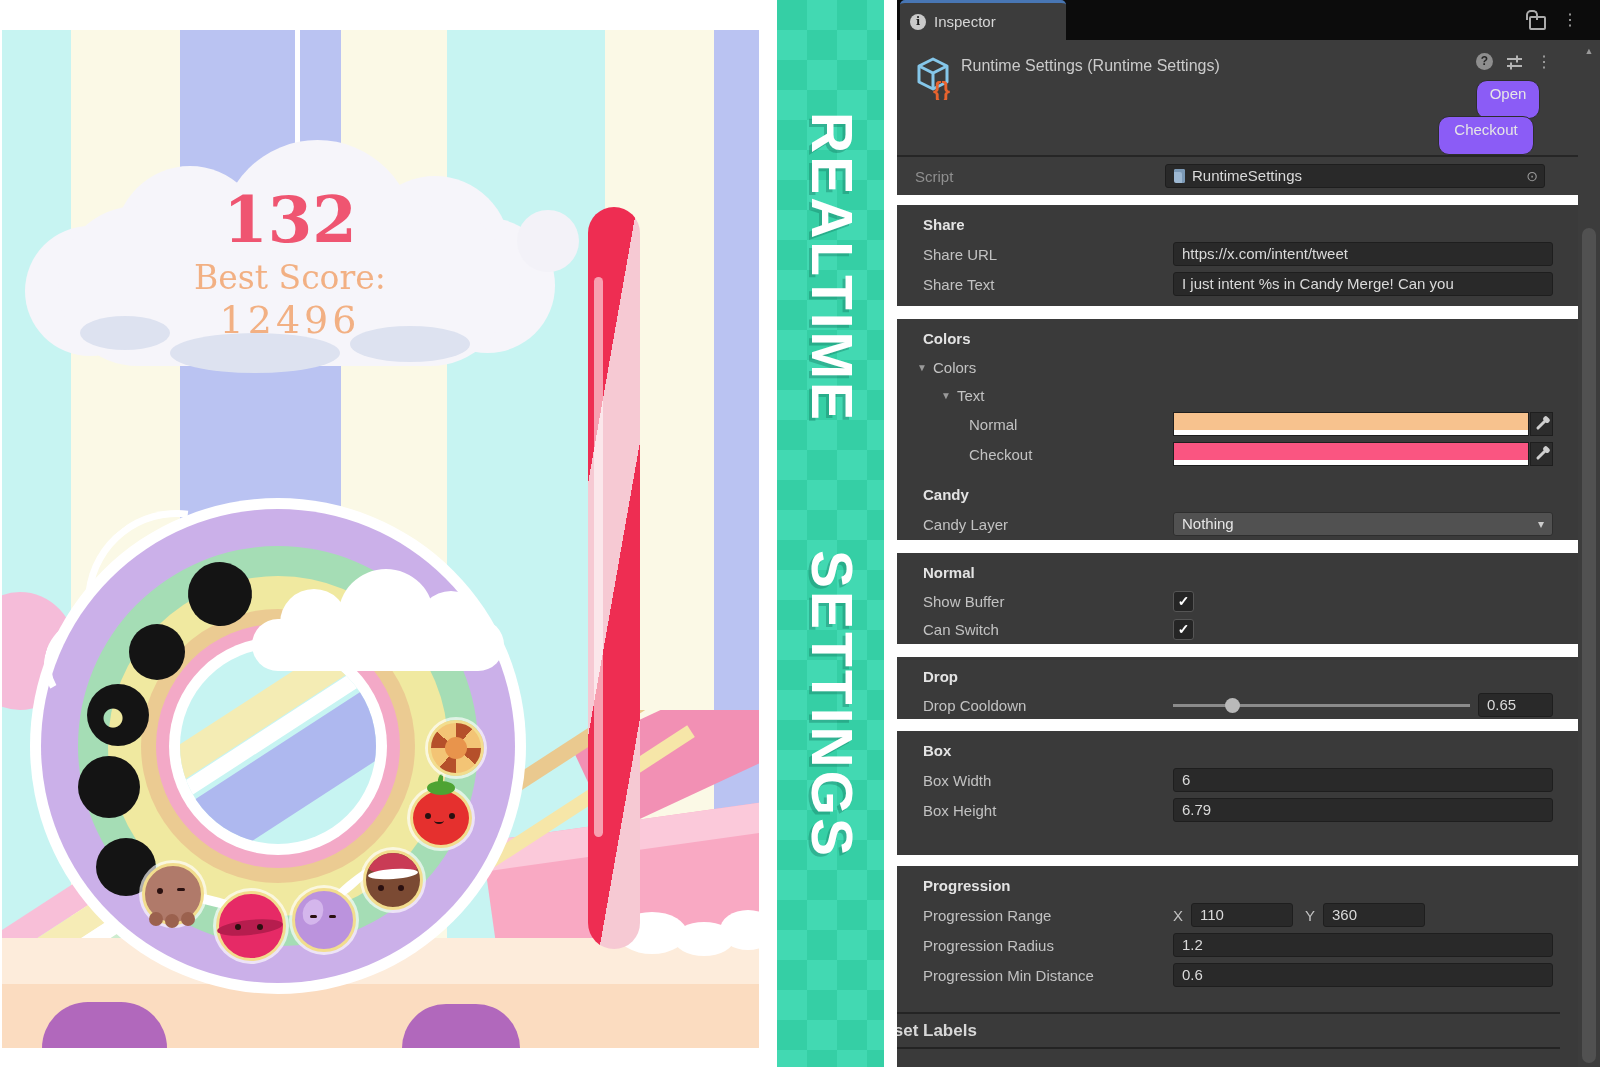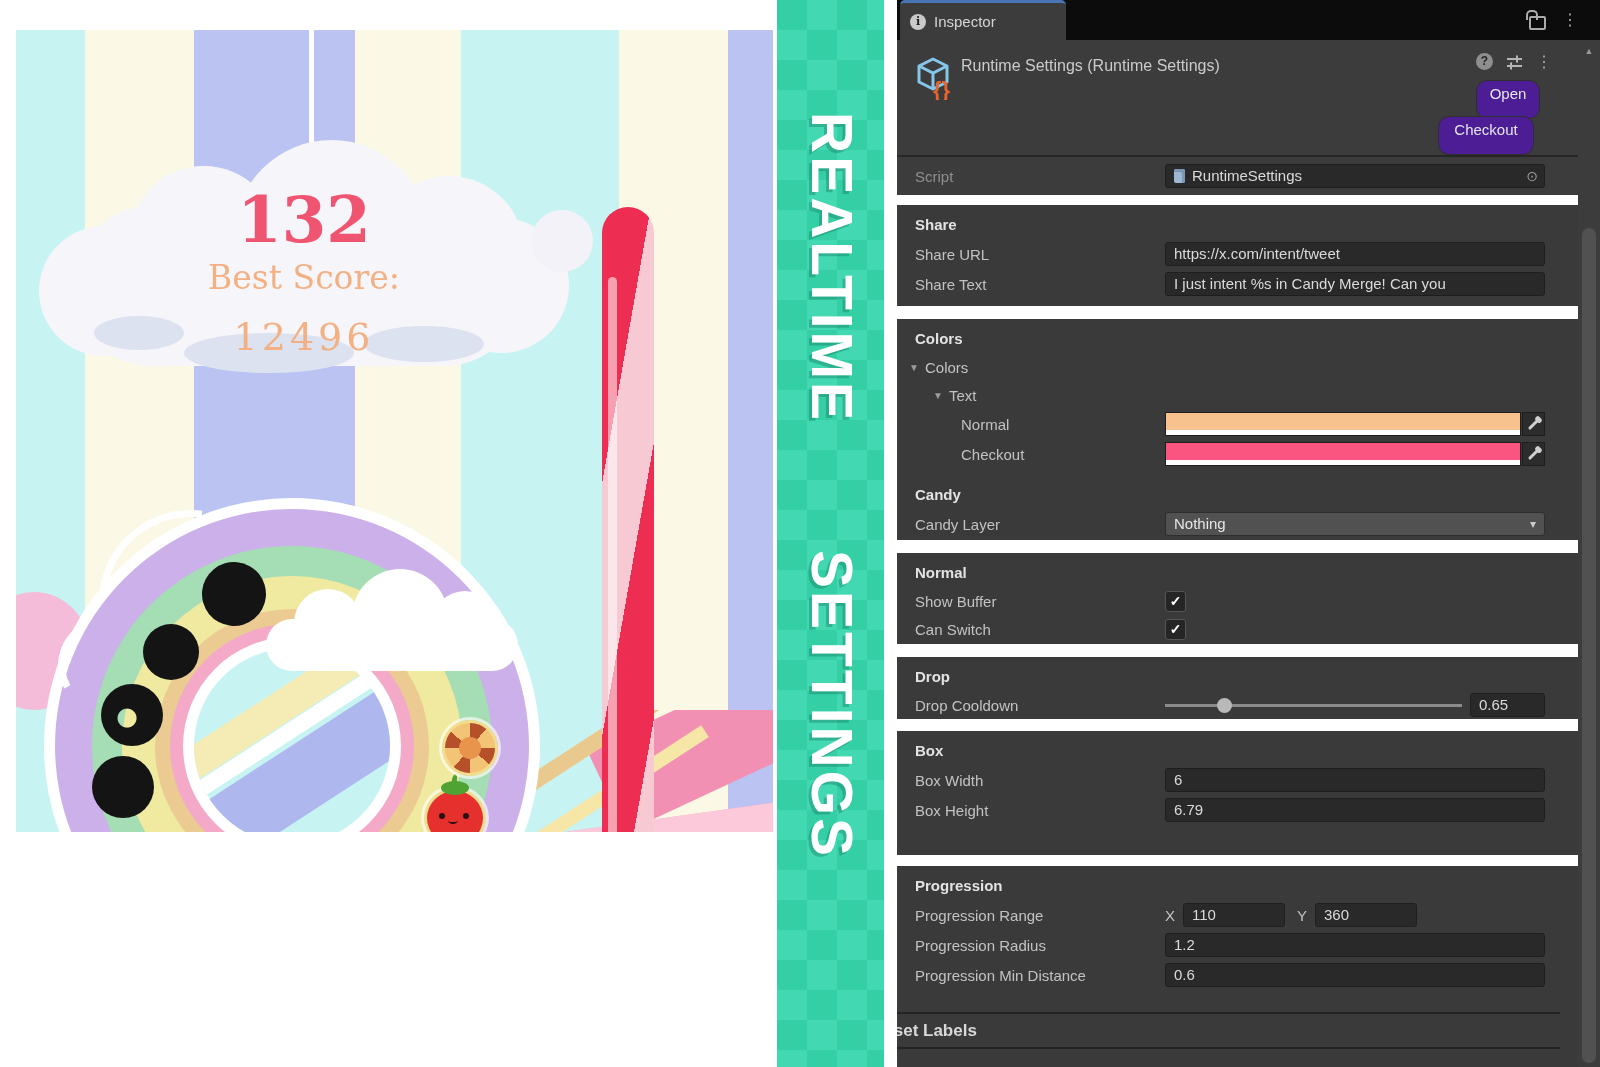--- a/index.html
+++ b/index.html
@@ -1,21 +1,21 @@
 <!DOCTYPE html>
 <html><head>
 <meta charset="utf-8">
 <style>
   html,body{margin:0;padding:0;background:#e9e9e9;}
   .stage{position:relative;width:1600px;height:1067px;background:#ffffff;overflow:hidden;
          font-family:"Liberation Sans",sans-serif;}
   .abs{position:absolute;}
 
   
-  .game{position:absolute;left:16px;top:0;width:757px;height:832px;overflow:hidden;
+  .game{position:absolute;left:2px;top:0;width:757px;height:1048px;overflow:hidden;
     background:linear-gradient(90deg,
       #c7f4f2 0 69px,#fbf9e6 69px 178px,#bac3f2 178px 339px,#fbf9e6 339px 445px,
       #c7f4f2 445px 603px,#fbf9e6 603px 712px,#bac3f2 712px 757px);}
   .topband{position:absolute;left:0;top:0;width:757px;height:30px;background:#fff;}
   .string{position:absolute;left:293px;top:28px;width:5px;height:150px;background:#fff;}
 
   
   .rainbow{position:absolute;left:-150px;top:870px;width:520px;height:120px;transform:rotate(-33deg);}
   .rainbow div{width:100%;}
   .rb-pink{height:26px;background:#f8bfd8;}
@@ -60,21 +60,21 @@
   .cl5{left:400px;top:70px;width:135px;height:135px;}
   .clsh{position:absolute;background:#dde2f0;border-radius:50%;}
   .clsh1{left:150px;top:185px;width:170px;height:40px;}
   .clsh2{left:60px;top:168px;width:90px;height:34px;}
   .clsh3{left:330px;top:178px;width:120px;height:36px;}
   .puffR{position:absolute;left:497px;top:62px;width:62px;height:62px;background:#f3f2f8;border-radius:50%;}
   .score-wrap{position:absolute;left:70px;top:40px;width:400px;text-align:center;
     font-family:"DejaVu Serif",serif;}
   .score{font-size:64px;font-weight:bold;color:#ef5571;line-height:64px;}
   .best-label{font-size:33px;color:#f2b083;margin-top:6px;}
-  .best-value{font-size:38px;color:#f2b083;letter-spacing:4px;margin-top:18px;}
+  .best-value{font-size:38px;color:#f2b083;letter-spacing:4px;margin-top:1px;}
 
   
   .ring{position:absolute;left:28px;top:498px;width:496px;height:496px;border-radius:50%;background:#fff;}
   .ring div{position:absolute;border-radius:50%;}
   .r-lav{inset:11px;background:#cbb0e9;}
   .r-mint{inset:48px;background:#a5ddb5;}
   .r-yel{inset:78px;background:#f0e9a0;}
   .r-tan{inset:111px;background:#ebcb92;}
   .r-pink{inset:126px;background:#f3a9c7;}
   .r-win{inset:139px;background:#fff;}
@@ -155,35 +155,35 @@
   .kebab{color:#ababab;font-size:16px;letter-spacing:0;}
   .kebab-tabbar{position:absolute;right:22px;top:10px;}
 
   .hdrbox{position:absolute;left:0;top:40px;width:681px;height:155px;background:#3c3c3c;}
   .hdr-sep{position:absolute;left:0;top:115px;width:681px;height:2px;background:#262626;}
   .cube-icon{position:absolute;left:12px;top:12px;}
   .hdr-title{position:absolute;left:64px;top:17px;font-size:16px;color:#cbcbcb;}
   .hdr-icons{position:absolute;right:26px;top:12px;display:flex;align-items:center;gap:13px;}
   .help-circle{width:17px;height:17px;background:#8e8e8e;color:#262626;border-radius:50%;font-size:12px;
     font-weight:bold;text-align:center;line-height:17px;}
-  .btn{position:absolute;height:39px;background:#4c1d95;border:1px solid #2e2e2e;border-radius:11px;
+  .btn{position:absolute;height:39px;background:#8b5cf6;border:1px solid #2e2e2e;border-radius:11px;
     color:#e6e6e6;text-align:center;line-height:25px;box-sizing:border-box;font-size:15px;}
   .btn-open{right:38px;top:40px;width:64px;}
   .btn-checkout{right:44px;top:76px;width:96px;}
   .scriptrow{position:absolute;left:0;top:117px;width:681px;height:38px;display:flex;align-items:center;
     box-sizing:border-box;padding-left:18px;}
   .script-label{width:250px;color:#8f8f8f;}
   .fld{width:380px;height:24px;background:#292929;border:1px solid #1e1e1e;border-radius:3px;color:#dadada;
     box-sizing:border-box;padding:0 8px;line-height:22px;overflow:hidden;white-space:nowrap;display:flex;align-items:center;}
   .script-fld{position:relative;}
   .doc-icon{display:inline-block;width:11px;height:14px;background:#9db8d2;border-radius:2px;margin-right:7px;
     box-shadow:inset -3px 3px 0 #7b99b6;}
   .target{position:absolute;right:6px;color:#9a9a9a;font-size:14px;}
 
-  .sec{position:absolute;left:0;width:681px;background:#3a3a3a;box-sizing:border-box;padding:8px 0 0 18px;}
+  .sec{position:absolute;left:0;width:681px;background:#3a3a3a;box-sizing:border-box;padding:8px 0 0 26px;}
   .sec-share{top:205px;height:101px;}
   .sec-colors{top:319px;height:221px;}
   .sec-buffer{top:553px;height:91px;}
   .sec-drop{top:657px;height:62px;}
   .sec-box{top:731px;height:124px;}
   .sec-prog{top:866px;height:201px;}
   .h{font-weight:bold;color:#e3e3e3;height:26px;line-height:24px;}
   .row{display:flex;align-items:center;height:30px;}
   .row28{height:28px;}
   .lbl{width:250px;color:#c2c2c2;box-sizing:border-box;flex:0 0 auto;}

